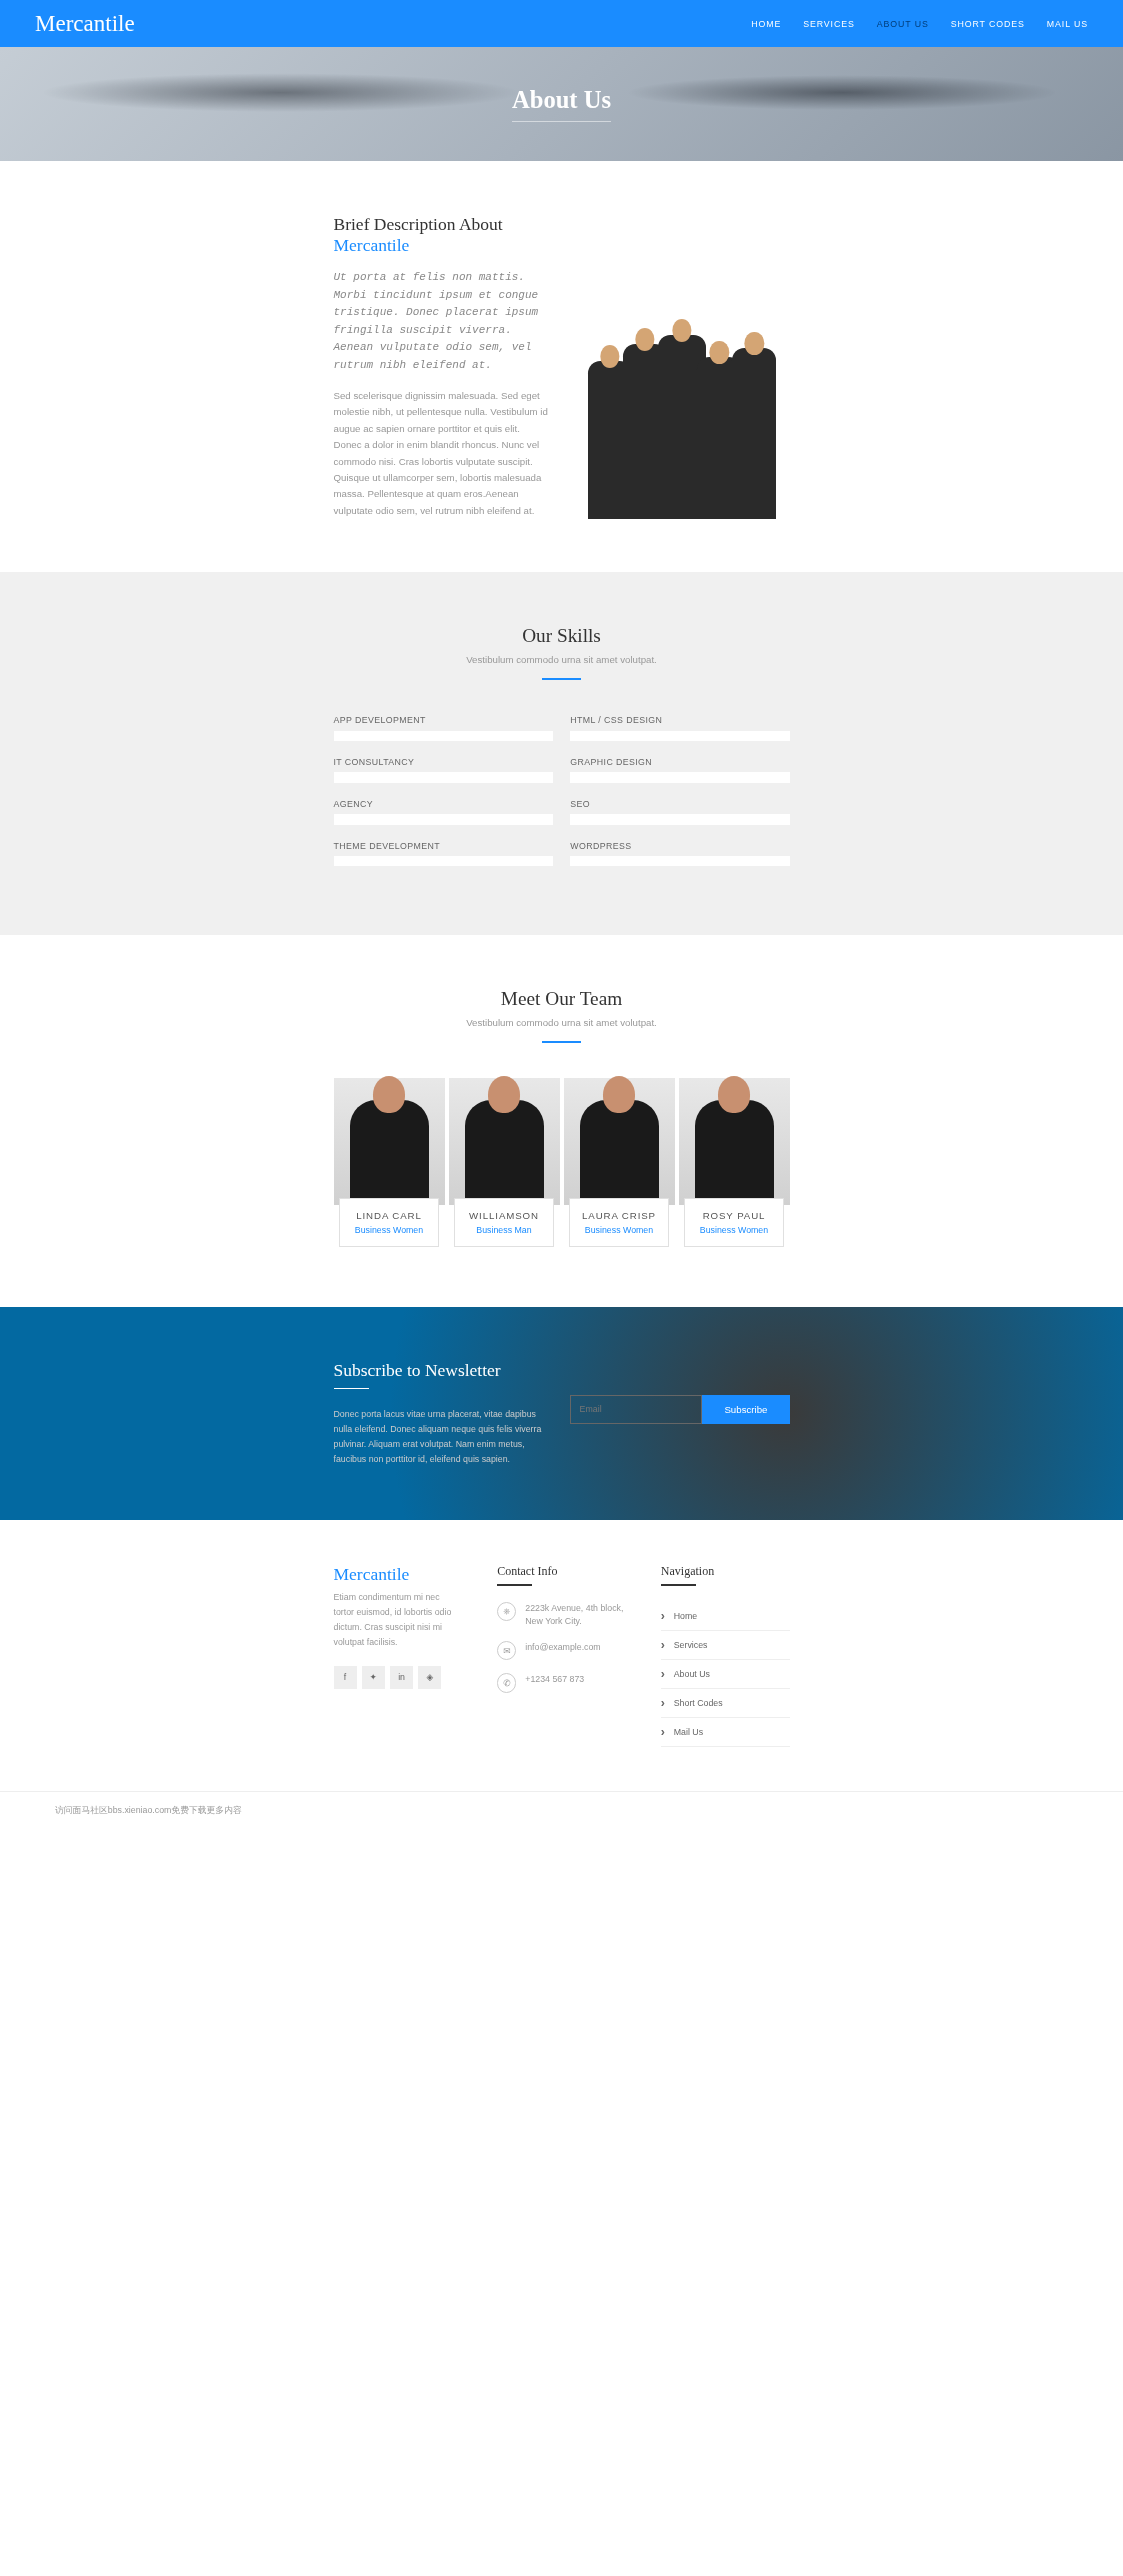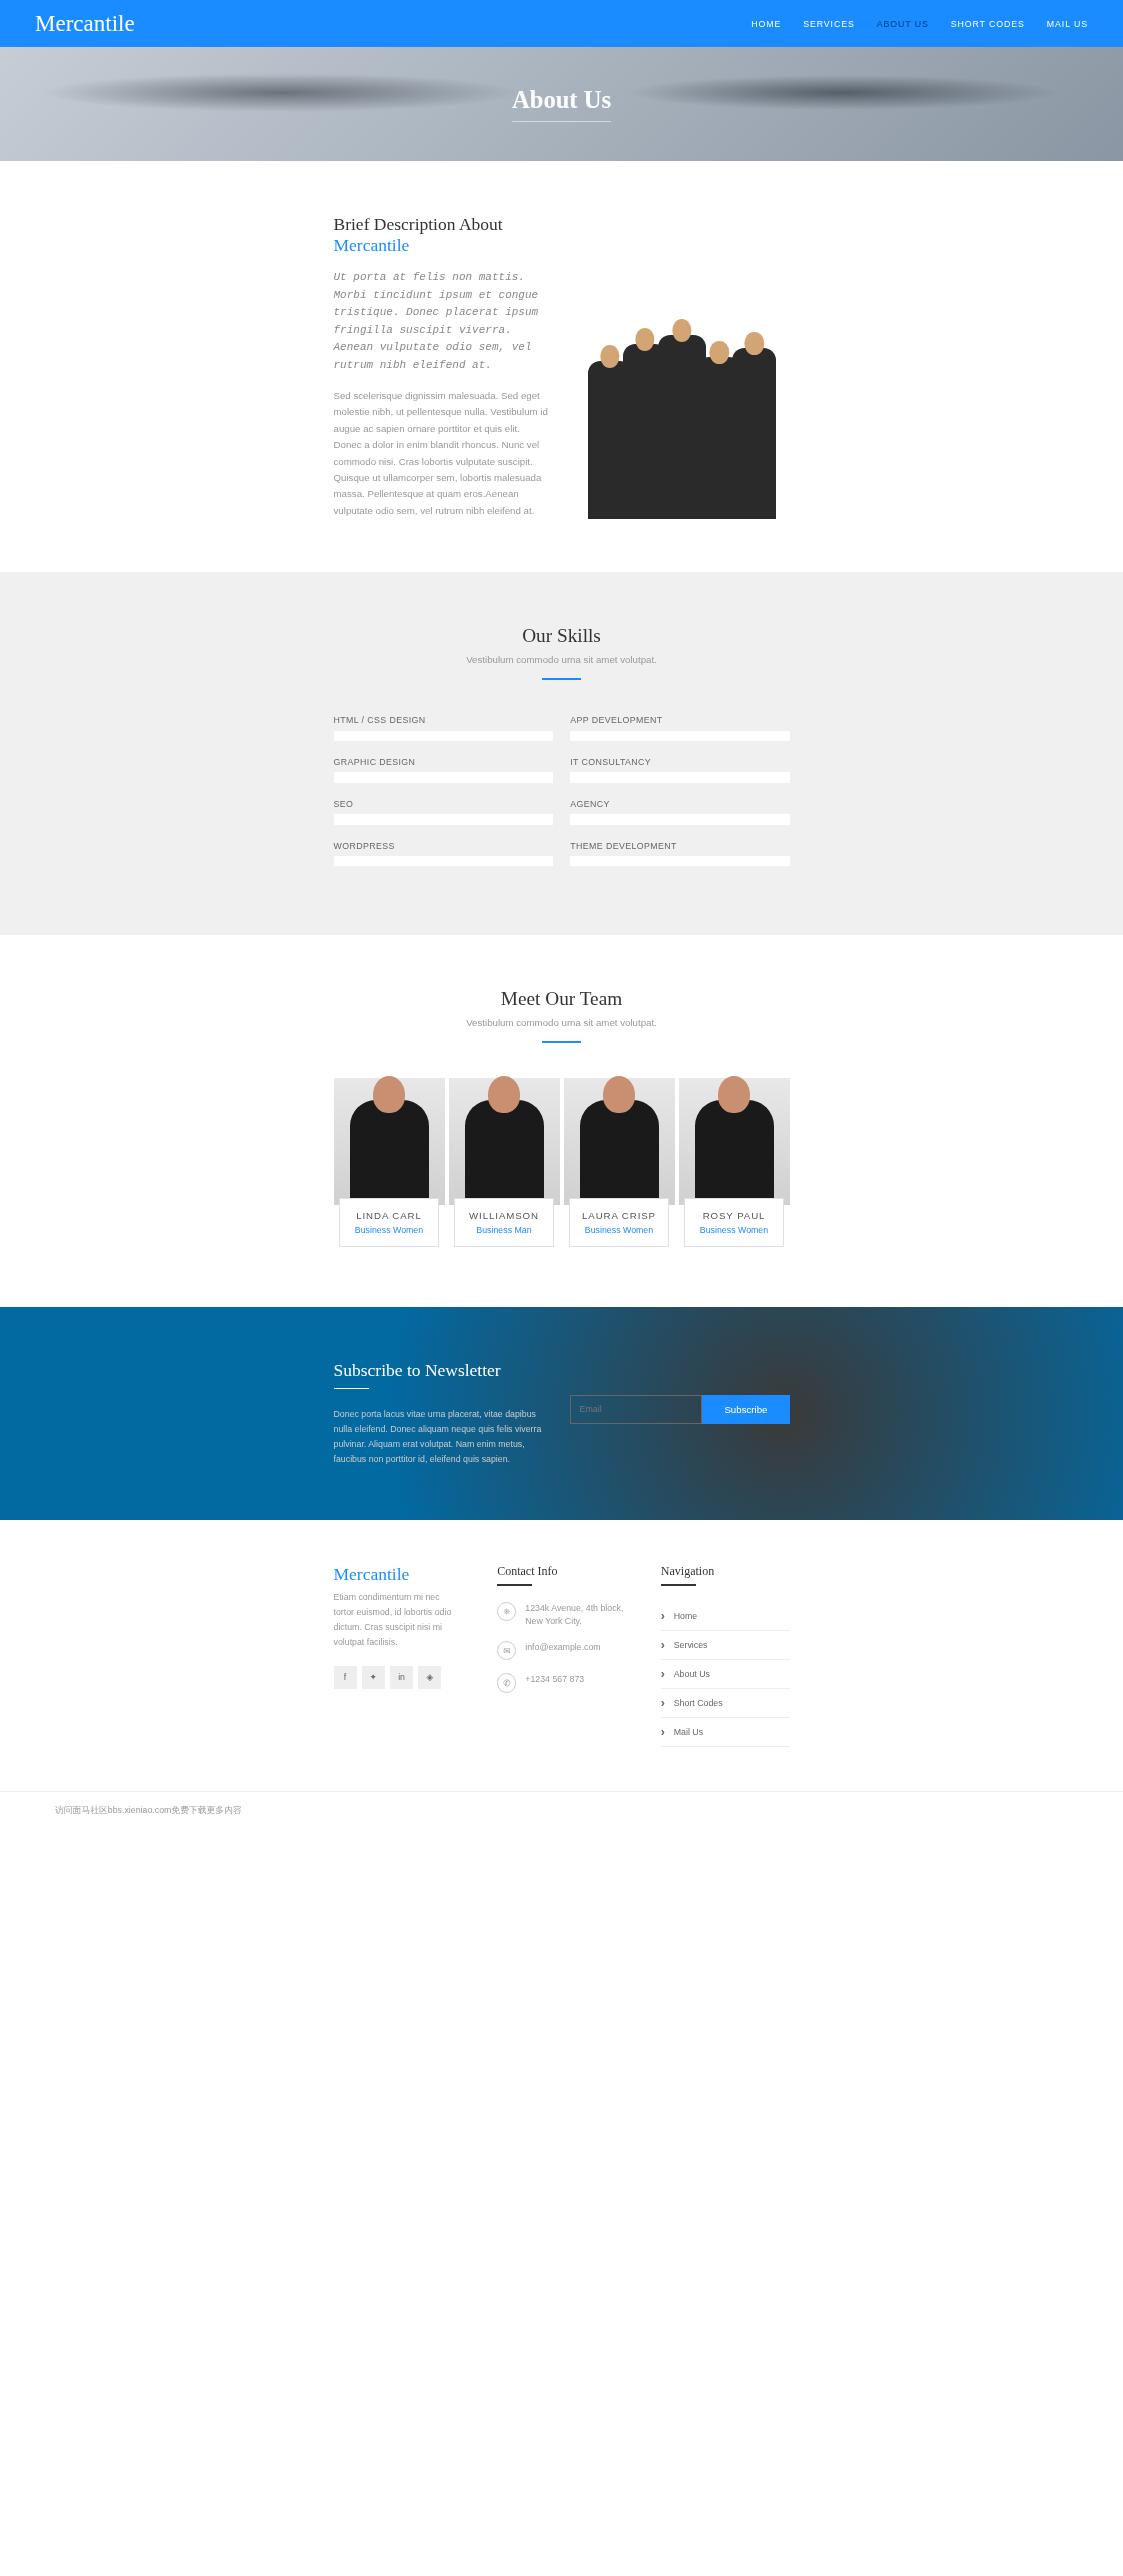--- a/index.html
+++ b/index.html
@@ -107,53 +107,53 @@
 </div>
 
 <div class="section skills">
   <div class="container">
     <div class="sec-title">
       <h2>Our Skills</h2>
       <p>Vestibulum commodo urna sit amet volutpat.</p>
       <div class="line"></div>
     </div>
     <div class="skills-grid">
+      <div class="skills-col" id="skills-right">
+          <div class="skill">
+            <span>APP DEVELOPMENT</span>
+            <div class="bar"></div>
+          </div>
+          <div class="skill">
+            <span>IT CONSULTANCY</span>
+            <div class="bar"></div>
+          </div>
+          <div class="skill">
+            <span>AGENCY</span>
+            <div class="bar"></div>
+          </div>
+          <div class="skill">
+            <span>THEME DEVELOPMENT</span>
+            <div class="bar"></div>
+          </div>
+        </div>
       <div class="skills-col" id="skills-left">
           <div class="skill">
             <span>HTML / CSS DESIGN</span>
             <div class="bar"></div>
           </div>
           <div class="skill">
             <span>GRAPHIC DESIGN</span>
             <div class="bar"></div>
           </div>
           <div class="skill">
             <span>SEO</span>
             <div class="bar"></div>
           </div>
           <div class="skill">
             <span>WORDPRESS</span>
-            <div class="bar"></div>
-          </div>
-        </div>
-      <div class="skills-col" id="skills-right">
-          <div class="skill">
-            <span>APP DEVELOPMENT</span>
-            <div class="bar"></div>
-          </div>
-          <div class="skill">
-            <span>IT CONSULTANCY</span>
-            <div class="bar"></div>
-          </div>
-          <div class="skill">
-            <span>AGENCY</span>
-            <div class="bar"></div>
-          </div>
-          <div class="skill">
-            <span>THEME DEVELOPMENT</span>
             <div class="bar"></div>
           </div>
         </div>
     </div>
   </div>
 </div>
 
 <div class="section">
   <div class="container">
     <div class="sec-title">
@@ -226,21 +226,21 @@
         <a href="#">✦</a>
         <a href="#">in</a>
         <a href="#">◈</a>
       </div>
     </div>
     <div class="fcol">
       <h3>Contact Info</h3>
       <div class="uline"></div>
       <div class="contact-item">
           <div class="ic">⎈</div>
-          <span>1234k Avenue, 4th block, New York City.</span>
+          <span>2223k Avenue, 4th block, New York City.</span>
         </div>
       <div class="contact-item">
           <div class="ic">✉</div>
           <span>info@example.com</span>
         </div>
       <div class="contact-item">
           <div class="ic">✆</div>
           <span>+1234 567 873</span>
         </div>
     </div>

